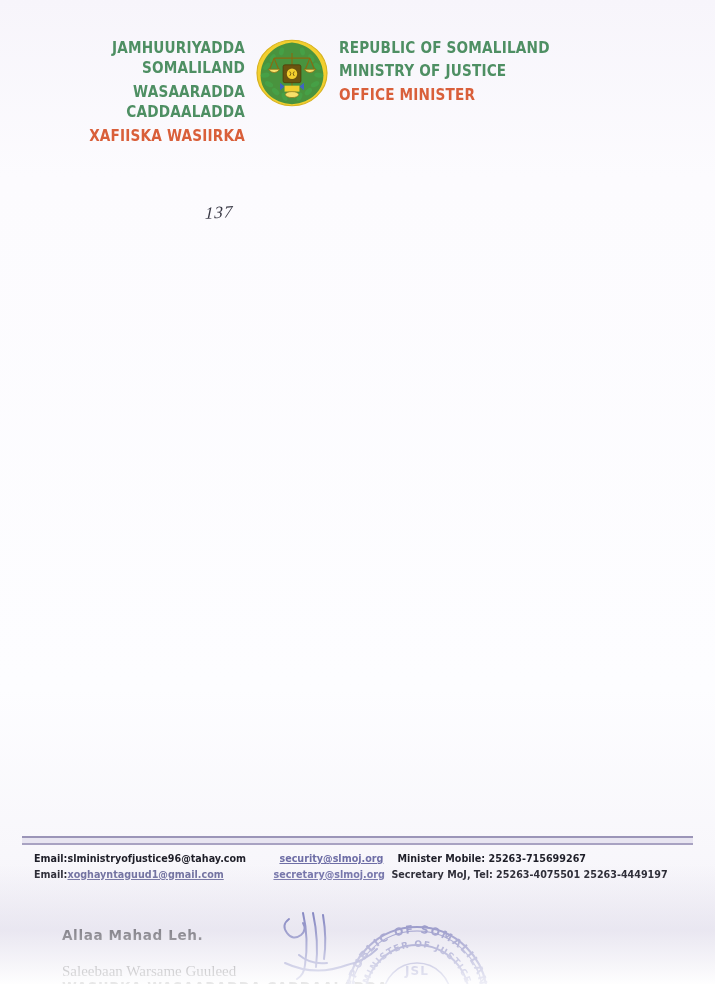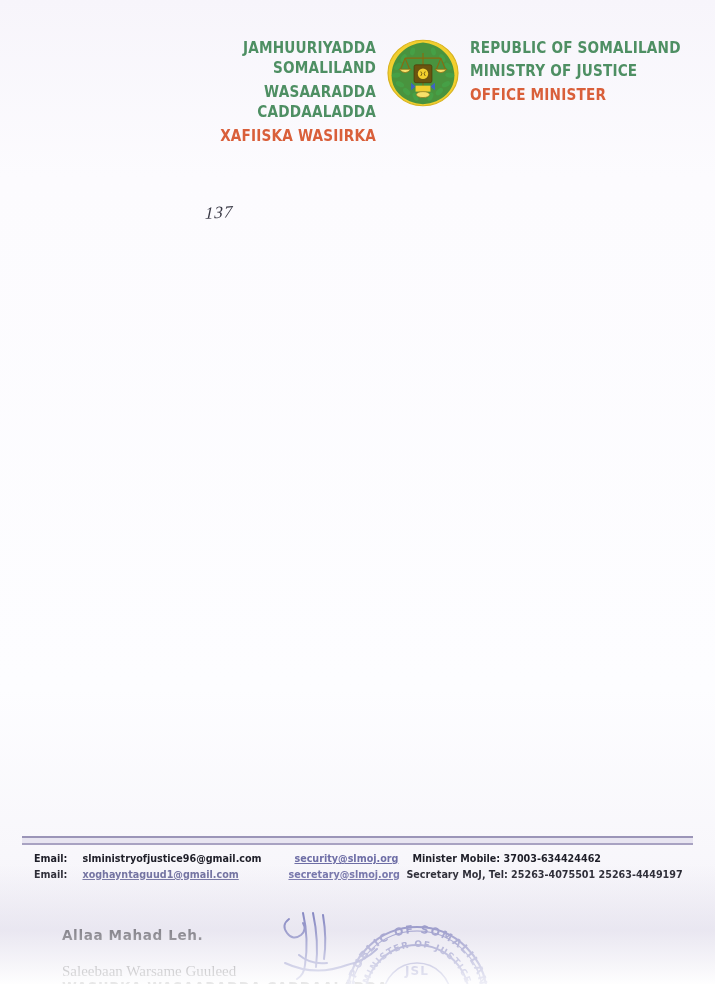--- a/index.html
+++ b/index.html
@@ -30,21 +30,21 @@
     height: 120px;
     background: linear-gradient(180deg, rgba(226,223,236,0) 0%, rgba(223,220,234,0.55) 55%, rgba(255,255,255,0.9) 100%);
     pointer-events: none;
   }
 
   
   .letterhead {
     position: relative;
     padding-top: 38px;
     display: flex;
-    justify-content: flex-end;
+    justify-content: flex-start;
     align-items: flex-start;
   }
   .lh-col {
     width: 245px;
     display: flex;
     flex-direction: column;
     gap: 3px;
   }
   .lh-left { text-align: right; padding-right: 4px;}
   .lh-right { text-align: left; padding-left: 4px;}
@@ -223,21 +223,21 @@
   }
   .foot-lines {
     margin: 6px 0 0 34px;
     font-family: "DejaVu Sans", sans-serif;
     font-size: 9.6px;
     font-weight: 700;
     color: #1e1e28;
     line-height: 1.62;
   }
   .foot-line { display: flex; align-items: baseline; white-space: nowrap; }
-  .foot-lbl { margin-right: 15px; }
+  .foot-lbl { margin-right: 0; }
   .foot-mail1 { min-width: 212px; }
   .foot-mail2 { min-width: 206px; color:#6a6a9b; text-decoration: underline; }
   .foot-link {
     color: #6e6ea6;
     text-decoration: underline;
     min-width: 118px;
     display: inline-block;
   }
   .foot-tail { color:#1e1e28; }
 </style>
@@ -451,23 +451,23 @@
         <path d="M82 78 q6 -8 12 0"></path>
       </g>
     </svg>
   </div>
 
   <div class="footer">
     <div class="foot-rule"></div>
     <div class="foot-lines">
       <div class="foot-line">
         <span class="foot-lbl">Email:</span>
-        <span class="foot-mail1">slministryofjustice96@gmail.com</span>
+        <span class="foot-mail1">slministryofjustice96@tahay.com</span>
         <span class="foot-link">security@slmoj.org</span>
-        <span class="foot-tail">Minister Mobile: 37003-634424462</span>
+        <span class="foot-tail">Minister Mobile: 25263-715699267</span>
       </div>
       <div class="foot-line">
         <span class="foot-lbl">Email:</span>
         <span class="foot-mail1 foot-mail2">xoghayntaguud1@gmail.com</span>
         <span class="foot-link">secretary@slmoj.org</span>
         <span class="foot-tail">Secretary MoJ, Tel: 25263-4075501 25263-4449197</span>
       </div>
     </div>
   </div>
 

